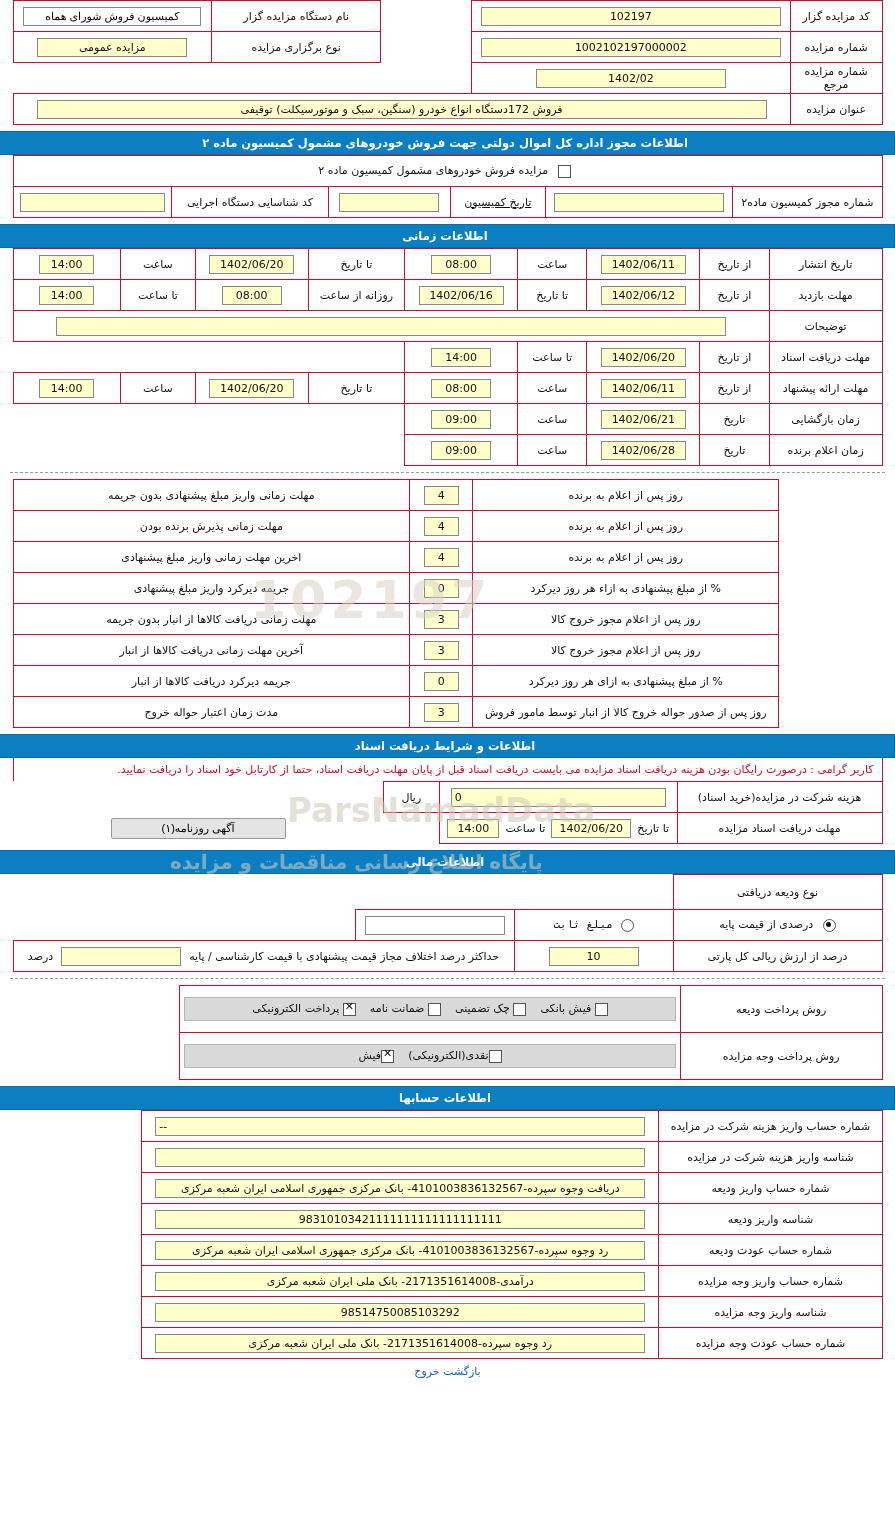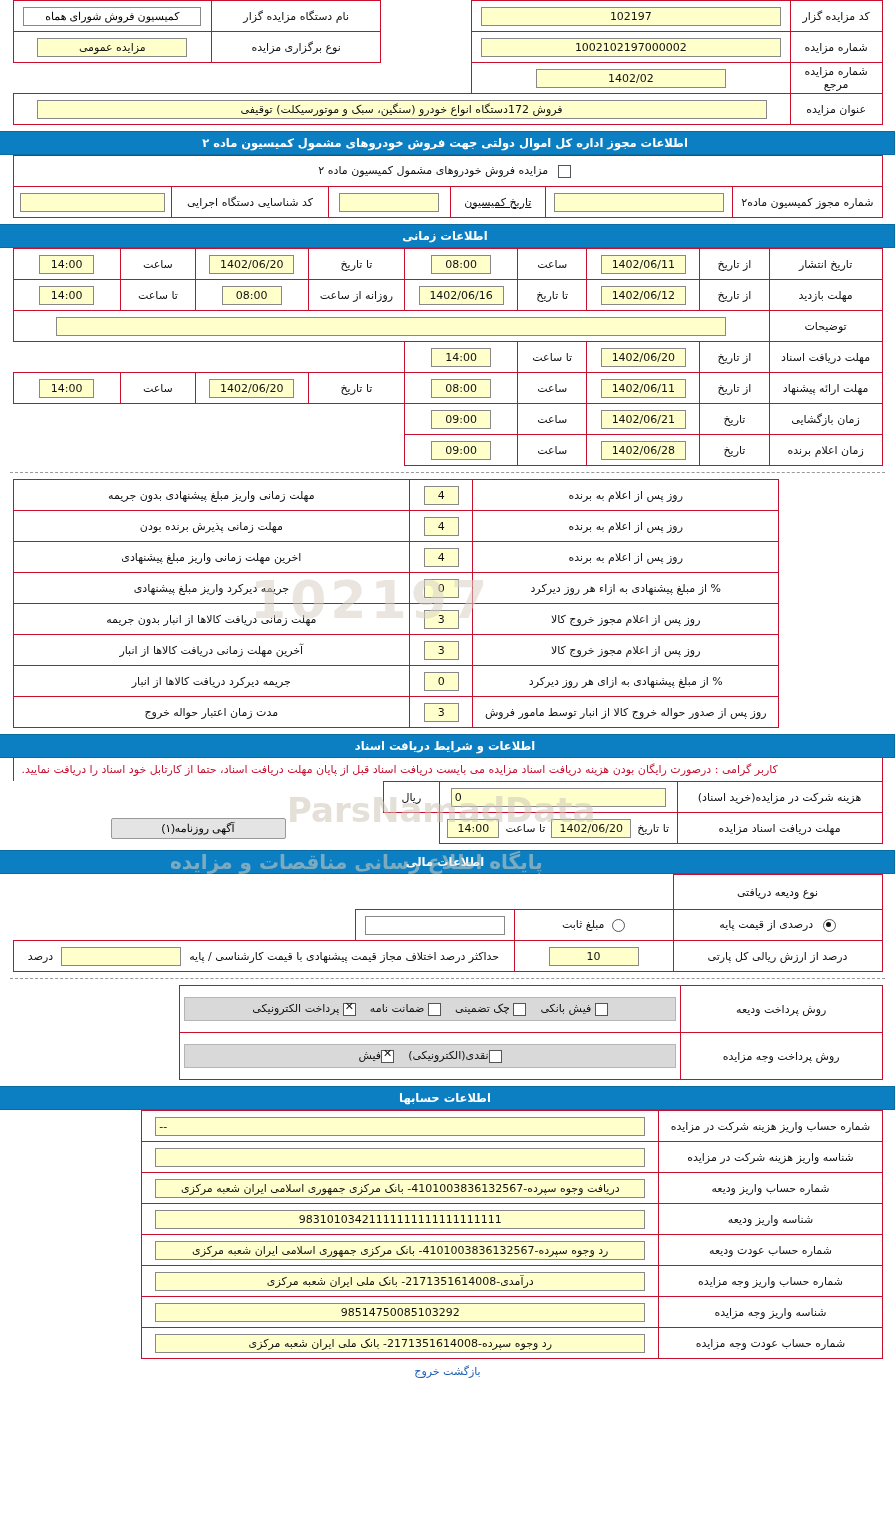--- a/index.html
+++ b/index.html
@@ -2,21 +2,21 @@
 <html lang="fa" dir="rtl"><head>
 <meta charset="utf-8">
 <style>
   html,body{margin:0;padding:0;background:#ffffff;}
   body{font-family:"DejaVu Sans","Liberation Sans",sans-serif;font-size:11px;color:#111;}
   .page{width:895px;min-height:1530px;position:relative;margin:0 auto;background:#fff;}
   table{border-collapse:collapse;}
   input.f{background:#ffffcc;border:1px solid #888;height:19px;font-family:"DejaVu Sans","Liberation Sans",sans-serif;font-size:11px;text-align:center;color:#111;box-sizing:border-box;padding:0 3px;}
   input.w{background:#ffffff;border:1px solid #888;height:19px;font-size:11px;box-sizing:border-box;}
   .bar{background:#0b7fc1;color:#fff;font-weight:bold;font-size:11.5px;text-align:center;padding:4px 14px;border:1px solid #0b6ba3;}
-  .note{color:#c8102e;font-size:11px;padding:5px 8px;text-align:left;}
+  .note{color:#c8102e;font-size:11px;padding:5px 8px;text-align:right;}
   .dash{border-top:1px dashed #999;margin:6px 10px;}
   .wm{position:absolute;pointer-events:none;font-weight:bold;color:#d9d2c5;opacity:.55;}
   .chk{width:11px;height:11px;border:1px solid #555;display:inline-block;background:#fff;position:relative;vertical-align:middle;}
   .chk.x:after{content:"✕";position:absolute;left:0;top:-4px;font-size:11px;color:#111;line-height:14px;width:11px;text-align:center;}
   .radio{width:11px;height:11px;border:1px solid #555;border-radius:50%;display:inline-block;background:#fff;vertical-align:middle;position:relative;}
   .radio.on:after{content:"";position:absolute;left:2px;top:2px;width:5px;height:5px;border-radius:50%;background:#111;}
   .btn{background:#e4e4e4;border:1px solid #999;padding:3px 10px;font-size:11px;border-radius:2px;cursor:pointer;}
   .grayblock{background:#d9d9d9;border:1px solid #b5b5b5;padding:4px 8px;display:flex;align-items:center;gap:14px;justify-content:center;}
   .footer{text-align:center;color:#1a5fb4;font-size:11px;padding:6px 0 12px;}
   .tbl{width:870px;margin:0 auto;border-collapse:collapse;}
@@ -248,21 +248,21 @@
         <td style="width:200px;height:30px;margin-left:36px;">نوع ودیعه دریافتی</td>
         <td colspan="3" style="border:none;"></td>
       </tr>
       <tr>
         <td style="width:200px;">
           <span class="radio on"></span>
           <span style="margin-right:6px;">درصدی از قیمت پایه</span>
         </td>
         <td style="width:150px;">
           <span class="radio"></span>
-          <span style="margin-right:4px;">مبلغ ثابت</span>
+          <span style="margin-right:4px;font-family:Liberation Mono, monospace;">مبلغ ثابت</span>
         </td>
         <td style="width:150px;"><input class="w" style="width: 140px;"></td>
         <td style="border:none;"></td>
       </tr>
       <tr>
         <td>درصد از ارزش ریالی کل پارتی</td>
         <td><input class="f" style="width: 90px; text-align: center;" readonly="" value="10"></td>
         <td colspan="2">
           <span style="display:inline-flex;align-items:center;gap:8px;">
             <span>حداکثر درصد اختلاف مجاز قیمت پیشنهادی با قیمت کارشناسی / پایه</span>

